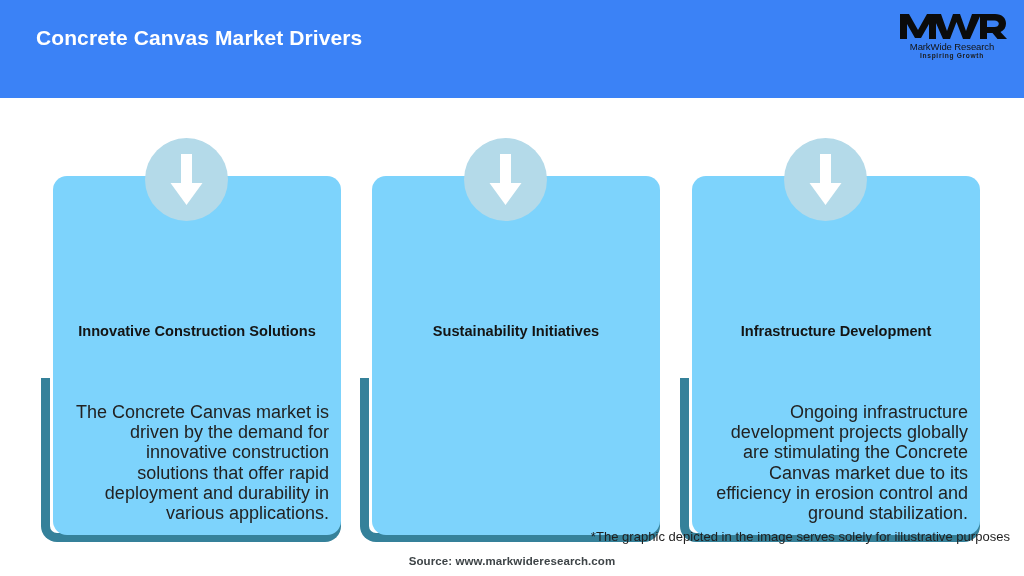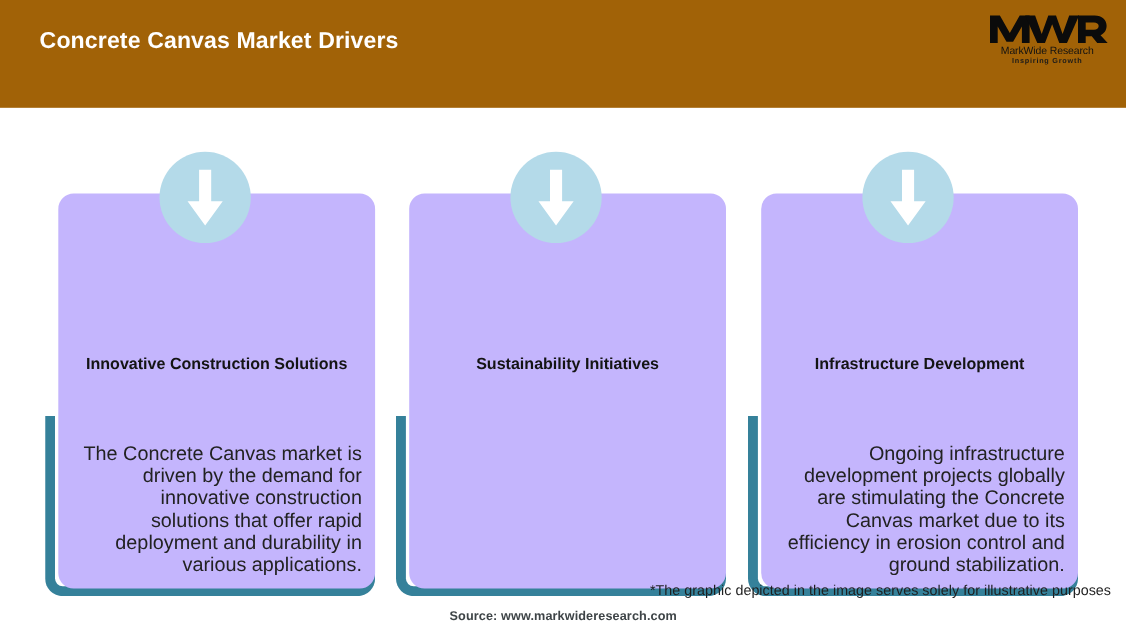--- a/index.html
+++ b/index.html
@@ -15,21 +15,21 @@
     position: relative;
   }
 
   
   .header {
     position: absolute;
     left: 0;
     top: 0;
     width: 1024px;
     height: 98px;
-    background: #a16207;
+    background: #3b82f6;
   }
   .header-title {
     position: absolute;
     left: 36px;
     top: 26px;
     font-size: 21px;
     font-weight: bold;
     color: #ffffff;
     letter-spacing: 0.1px;
     white-space: nowrap;
@@ -108,21 +108,21 @@
     box-sizing: border-box;
   }
 
   
   .card {
     position: absolute;
     left: 12px;
     top: 78px;
     width: 288px;
     height: 359px;
-    background: #c4b5fd;
+    background: #7dd3fc;
     border-radius: 14px;
   }
 
   
   .icon-badge {
     position: absolute;
     left: 104px;
     top: 40px;
     width: 83px;
     height: 83px;

